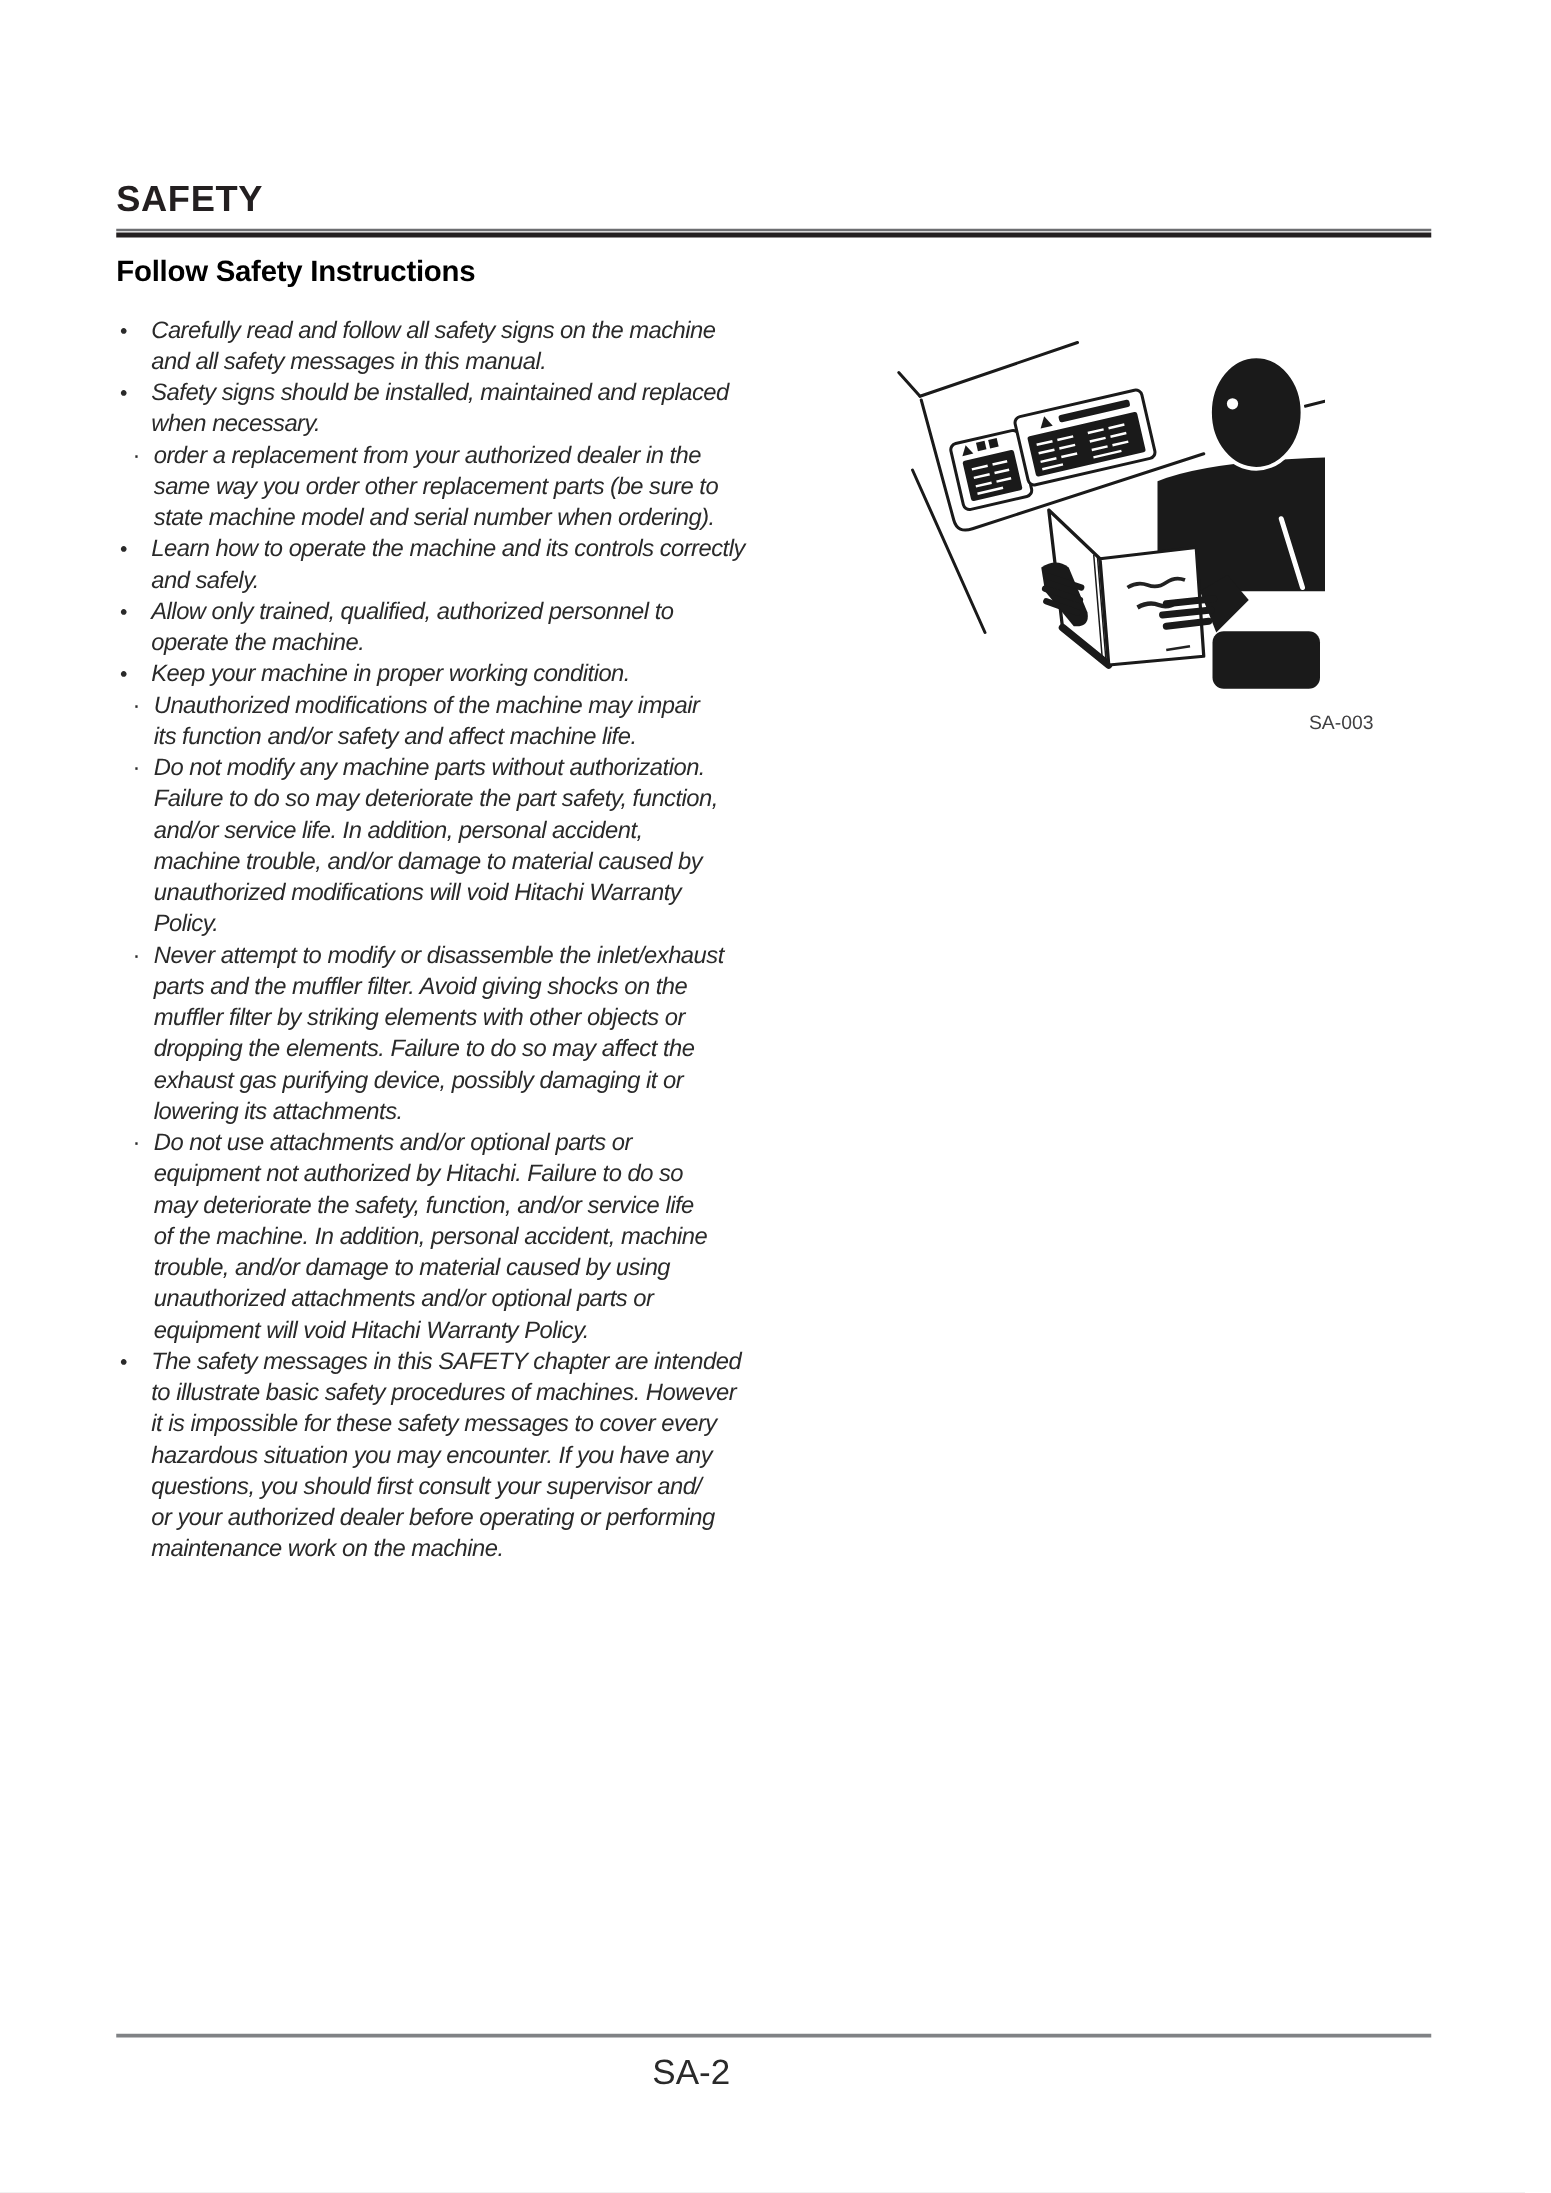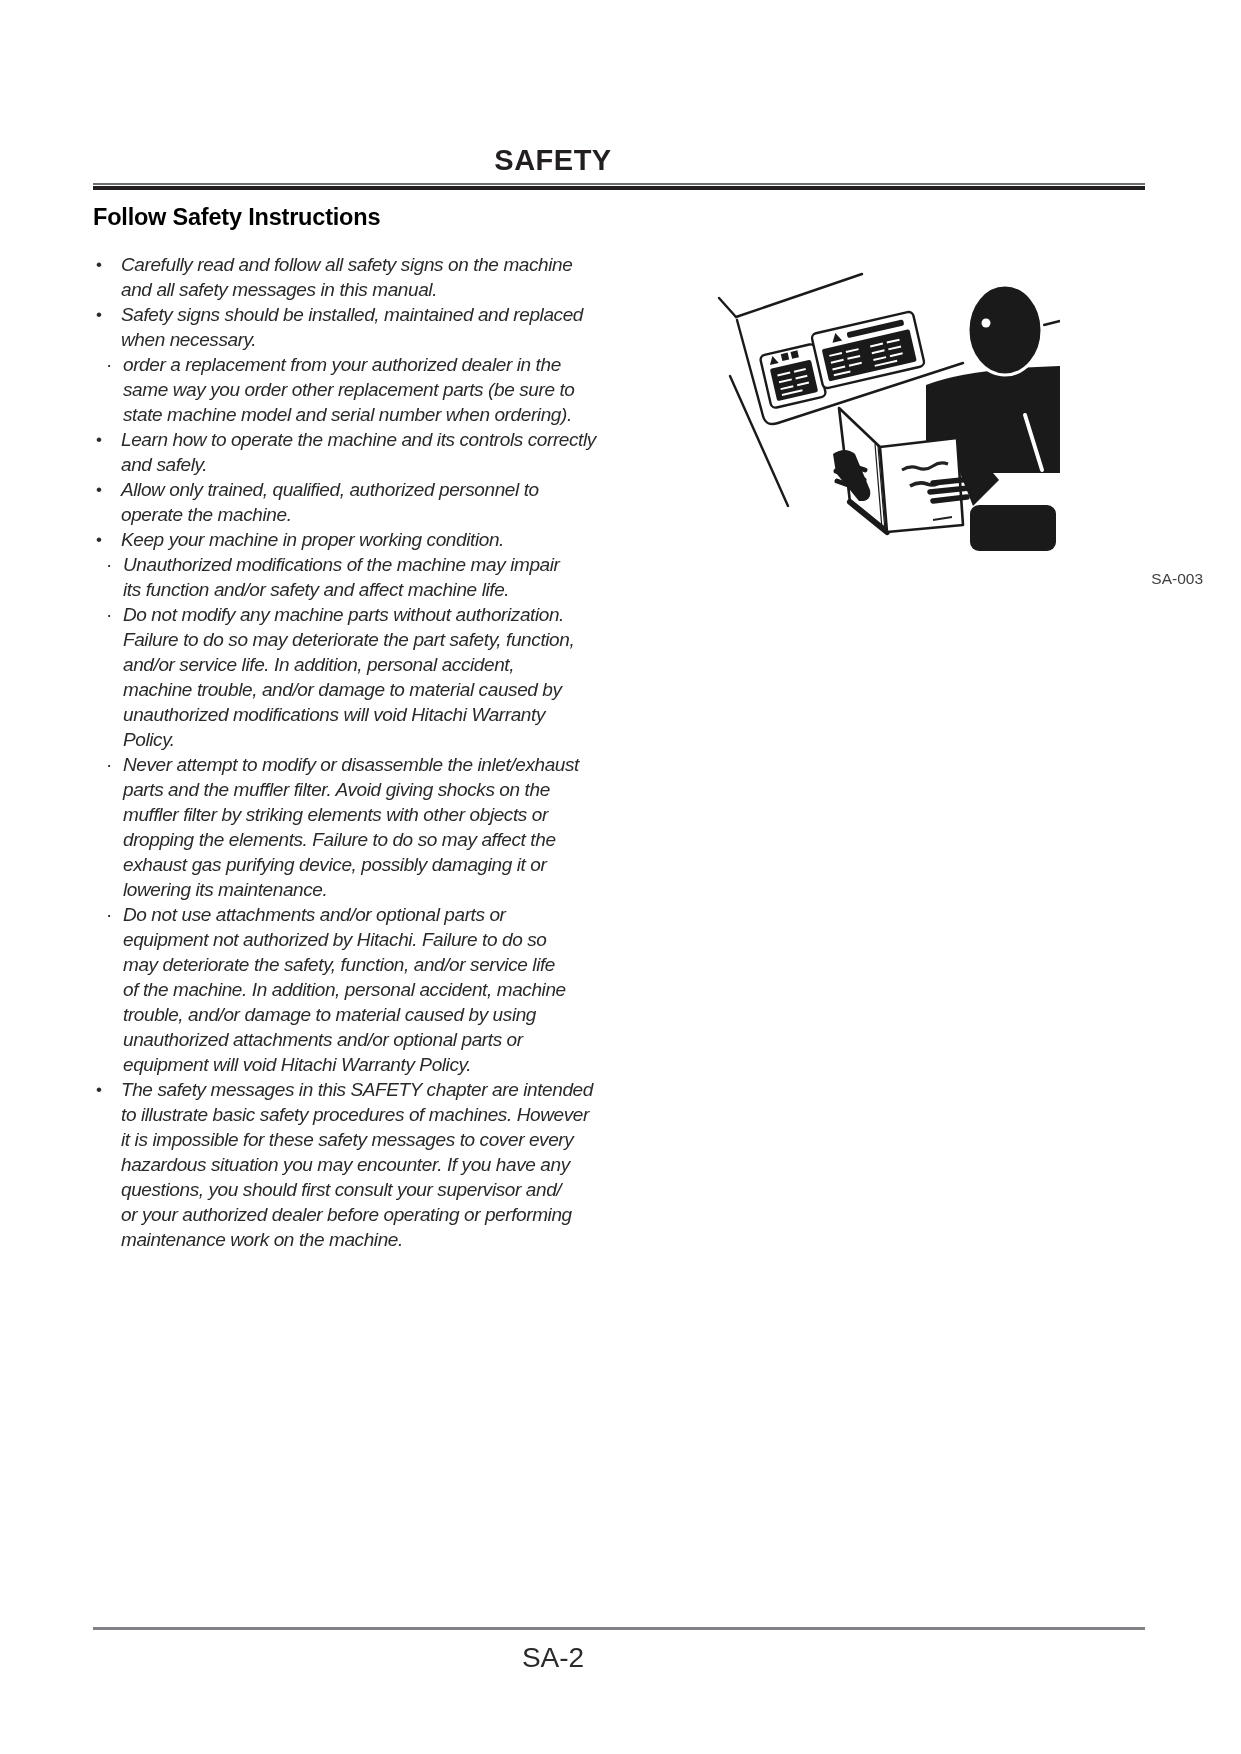--- a/index.html
+++ b/index.html
@@ -7,21 +7,21 @@
     position:relative;
     width:1241px;height:1754px;
     background:#ffffff;
     font-family:"Liberation Sans",sans-serif;
     color:#231f20;
     overflow:hidden;
   }
   
   #doc-title{
     position:absolute;top:144px;left:93px;width:920px;
-    text-align:center;font-size:29px;font-weight:700;
+    font-size:29px;font-weight:700;
     letter-spacing:0.5px;color:#231f20;line-height:32px;
   }
   #title-rule{position:absolute;top:183px;left:93px;width:1052px;}
   #title-rule .thin{height:2px;background:#6d6e71;}
   #title-rule .thick{height:4px;background:#231f20;margin-top:1px;}
   
   #section-title{
     position:absolute;top:204px;left:93px;
     font-size:23.5px;font-weight:700;letter-spacing:-0.2px;color:#000000;
   }
@@ -32,22 +32,22 @@
   }
   .bullet-item{display:flex;align-items:flex-start;}
   .bullet-item .bullet-glyph{flex:0 0 auto;}
   .bullet-item.lvl1 .bullet-glyph{width:25px;padding-left:3px;font-size:17px;}
   .bullet-item.lvl2 .bullet-glyph{width:17px;margin-left:13px;font-size:19px;}
   .bullet-lines{flex:1 1 auto;font-style:italic;}
   .bullet-lines .line{white-space:nowrap;}
   
   #figure{position:absolute;left:630px;top:240px;width:430px;height:322px;}
   #figure-caption{
-    position:absolute;left:1057px;top:570px;width:146px;
-    text-align:right;font-size:15.5px;color:#404042;letter-spacing:0;
+    position:absolute;left:1000px;top:570px;width:146px;
+    text-align:center;font-size:15.5px;color:#404042;letter-spacing:0;
   }
   
   #footer-rule{position:absolute;top:1627px;left:93px;width:1052px;height:3px;background:#808285;}
   #footer-page{
     position:absolute;top:1642px;left:93px;width:920px;
     text-align:center;font-size:28px;color:#2a2a2a;
   }
 </style>
 </head>
 <body>
@@ -133,21 +133,21 @@
     </div>
 
     <div class="bullet-item lvl2">
       <span class="bullet-glyph">·</span>
       <span class="bullet-lines">
           <div class="line">Never attempt to modify or disassemble the inlet/exhaust</div>
           <div class="line">parts and the muffler filter. Avoid giving shocks on the</div>
           <div class="line">muffler filter by striking elements with other objects or</div>
           <div class="line">dropping the elements. Failure to do so may affect the</div>
           <div class="line">exhaust gas purifying device, possibly damaging it or</div>
-          <div class="line">lowering its maintenance.</div>
+          <div class="line">lowering its attachments.</div>
         </span>
     </div>
 
     <div class="bullet-item lvl2">
       <span class="bullet-glyph">·</span>
       <span class="bullet-lines">
           <div class="line">Do not use attachments and/or optional parts or</div>
           <div class="line">equipment not authorized by Hitachi. Failure to do so</div>
           <div class="line">may deteriorate the safety, function, and/or service life</div>
           <div class="line">of the machine. In addition, personal accident, machine</div>

